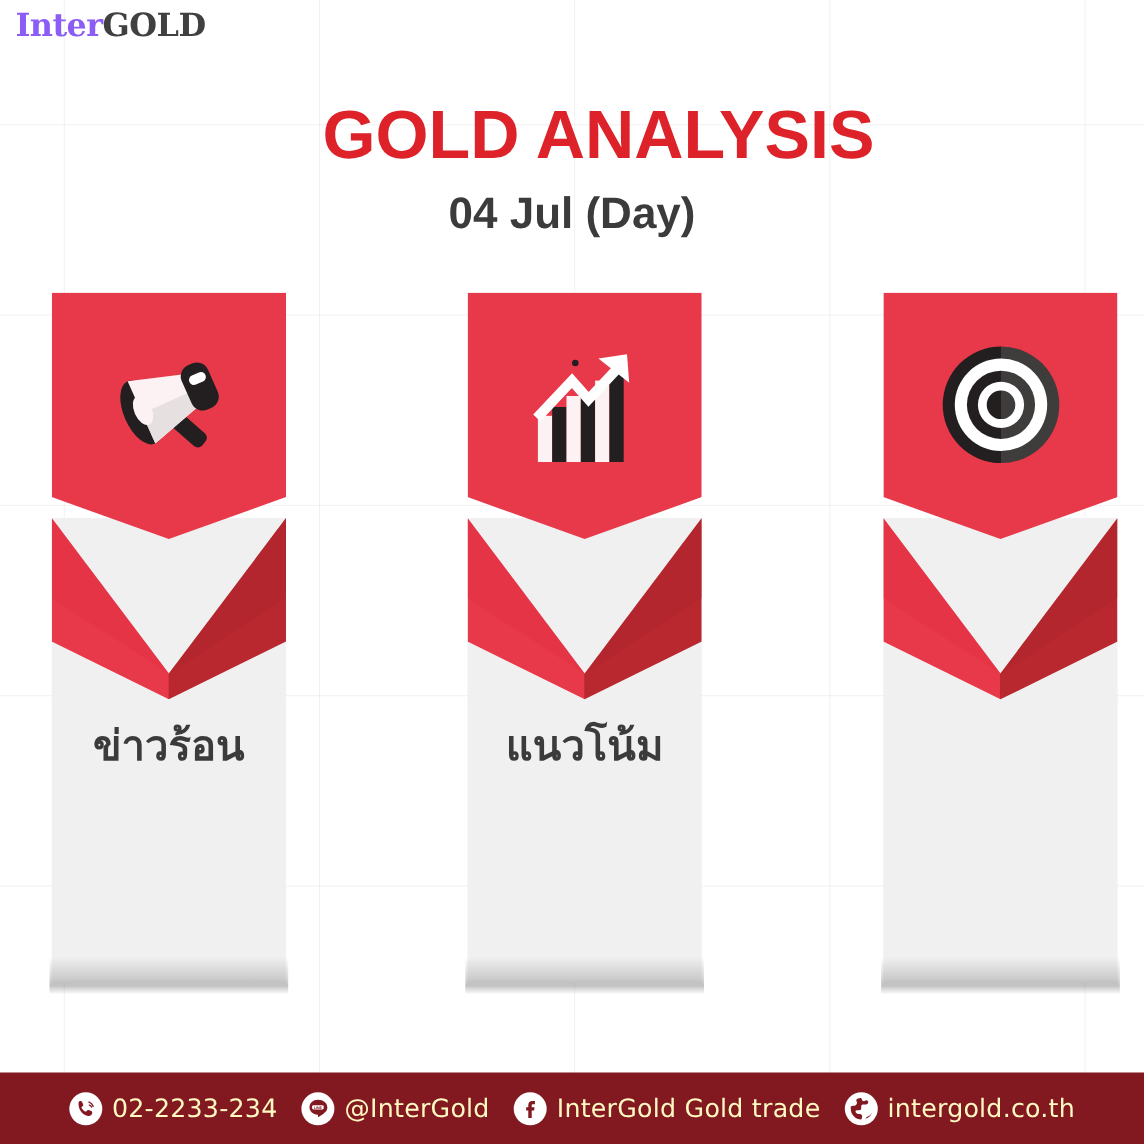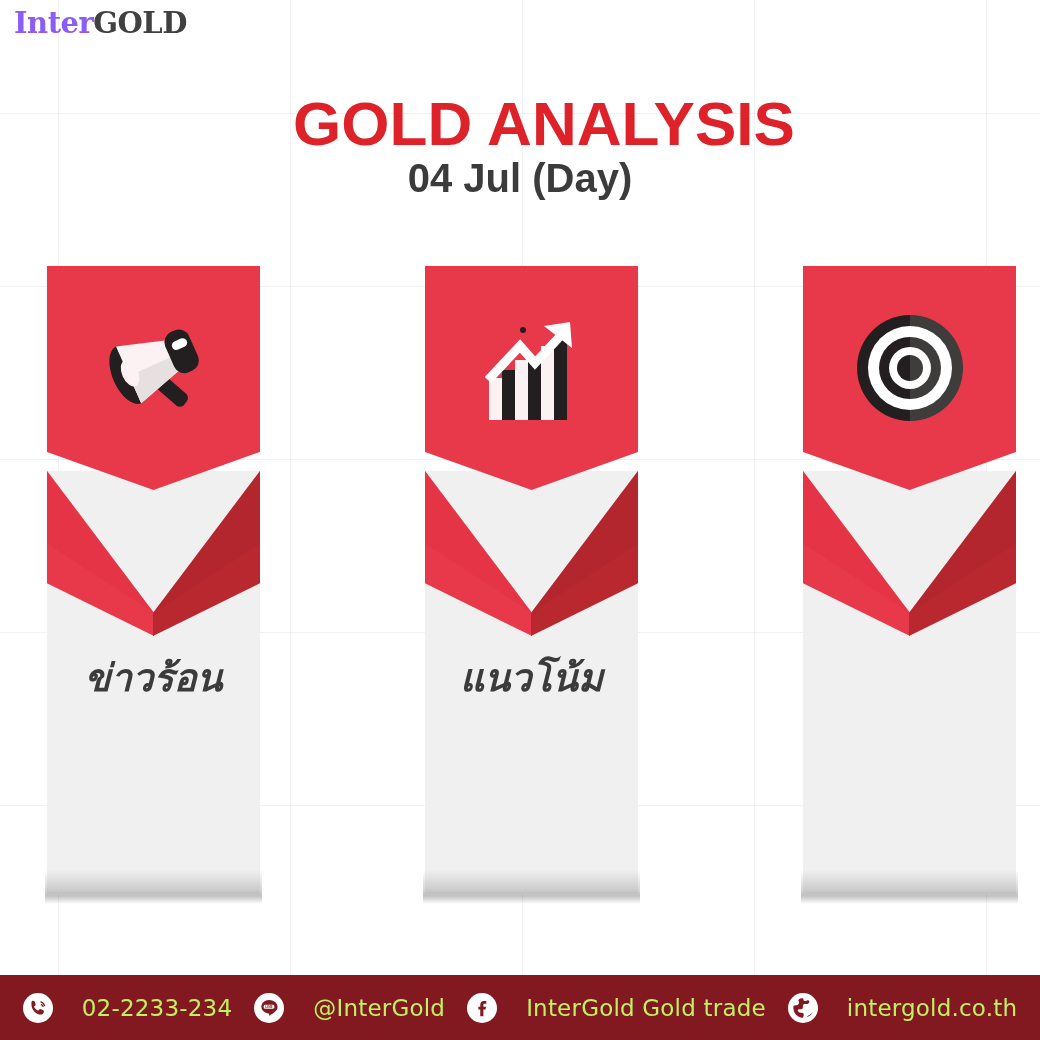--- a/index.html
+++ b/index.html
@@ -45,30 +45,30 @@
     font-size:62px;
     font-weight:bold;
     letter-spacing:0px;
     line-height:1.04;
     margin-left:48px;
   }
   #sub-title {
     color:#3b3b3b;
     font-size:40px;
     font-weight:bold;
-    margin-top:1px;
+    margin-top:17px;
     line-height:1.05;
   }
 
   
   #cards {
     position:absolute; left:47px; top:266px; width:947px; height:628px;
     display:flex; justify-content:space-between; z-index:3;
   }
-  .card { position:relative; width:191px; height:628px;font-style:italic; }
+  .card { position:relative; width:191px; height:628px; }
 
   
   .card-body {
     position:absolute; left:0; top:205px; width:213px; height:423px;
     background:#f0f0f0;
   }
   .card-shadow {
     position:absolute; left:-2px; top:604px; width:217px; height:34px;
     background:linear-gradient(to bottom,
        rgba(120,120,120,0.0) 0%,
@@ -142,23 +142,23 @@
   .f-item { display:flex; align-items:center; }
   .f-item + .f-item { margin-left:22px; }
   .f-icon {
     width:30px; height:30px; border-radius:50%;
     background:#ffffff;
     display:flex; align-items:center; justify-content:center;
     flex:0 0 auto;
   }
   .f-icon svg { display:block; }
   .f-text {
-    color:#bef264;
+    color:#fef9c3;
     font-size:23px;
-    margin-left:29px;
+    margin-left:9px;
     letter-spacing:0.2px;
     white-space:nowrap;
     font-family:"DejaVu Sans", sans-serif;
   }
 </style>
 </head>
 <body>
 
 <div id="grid-bg"></div>
 

